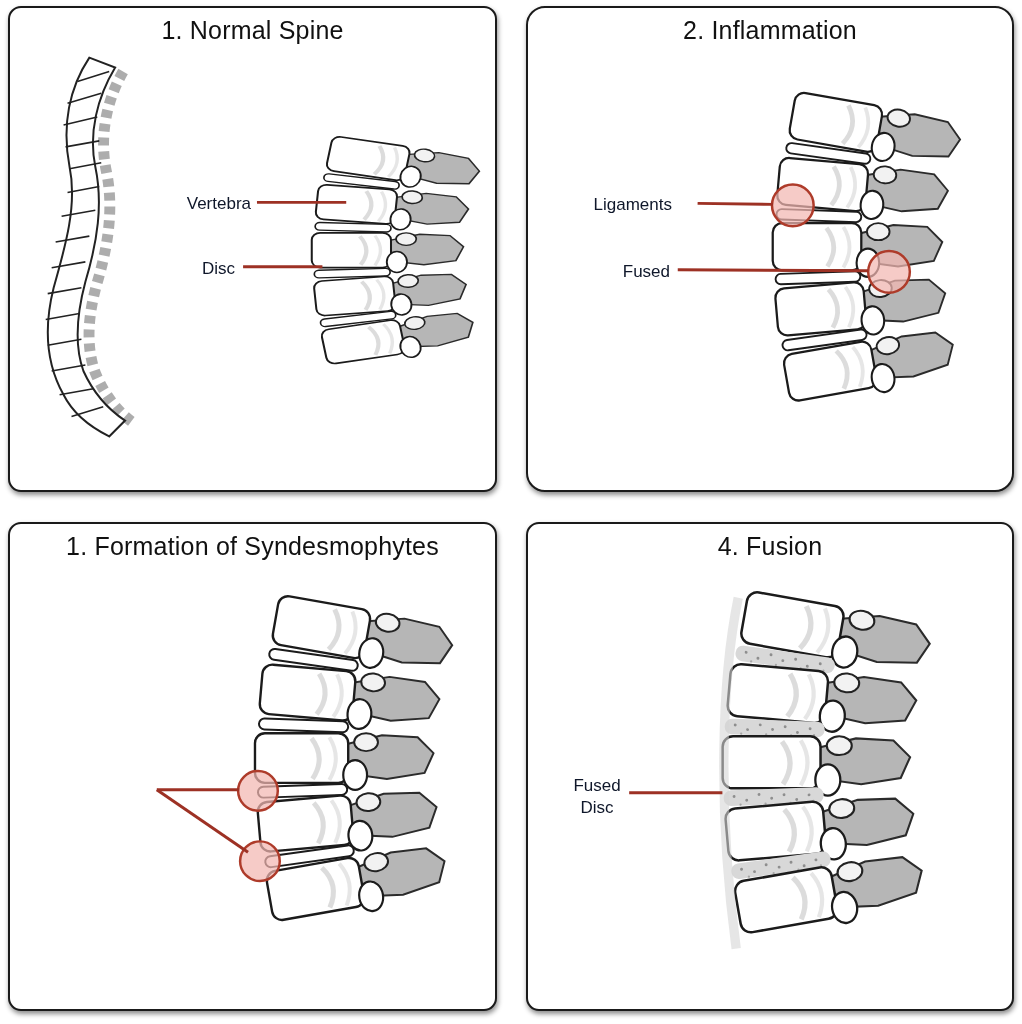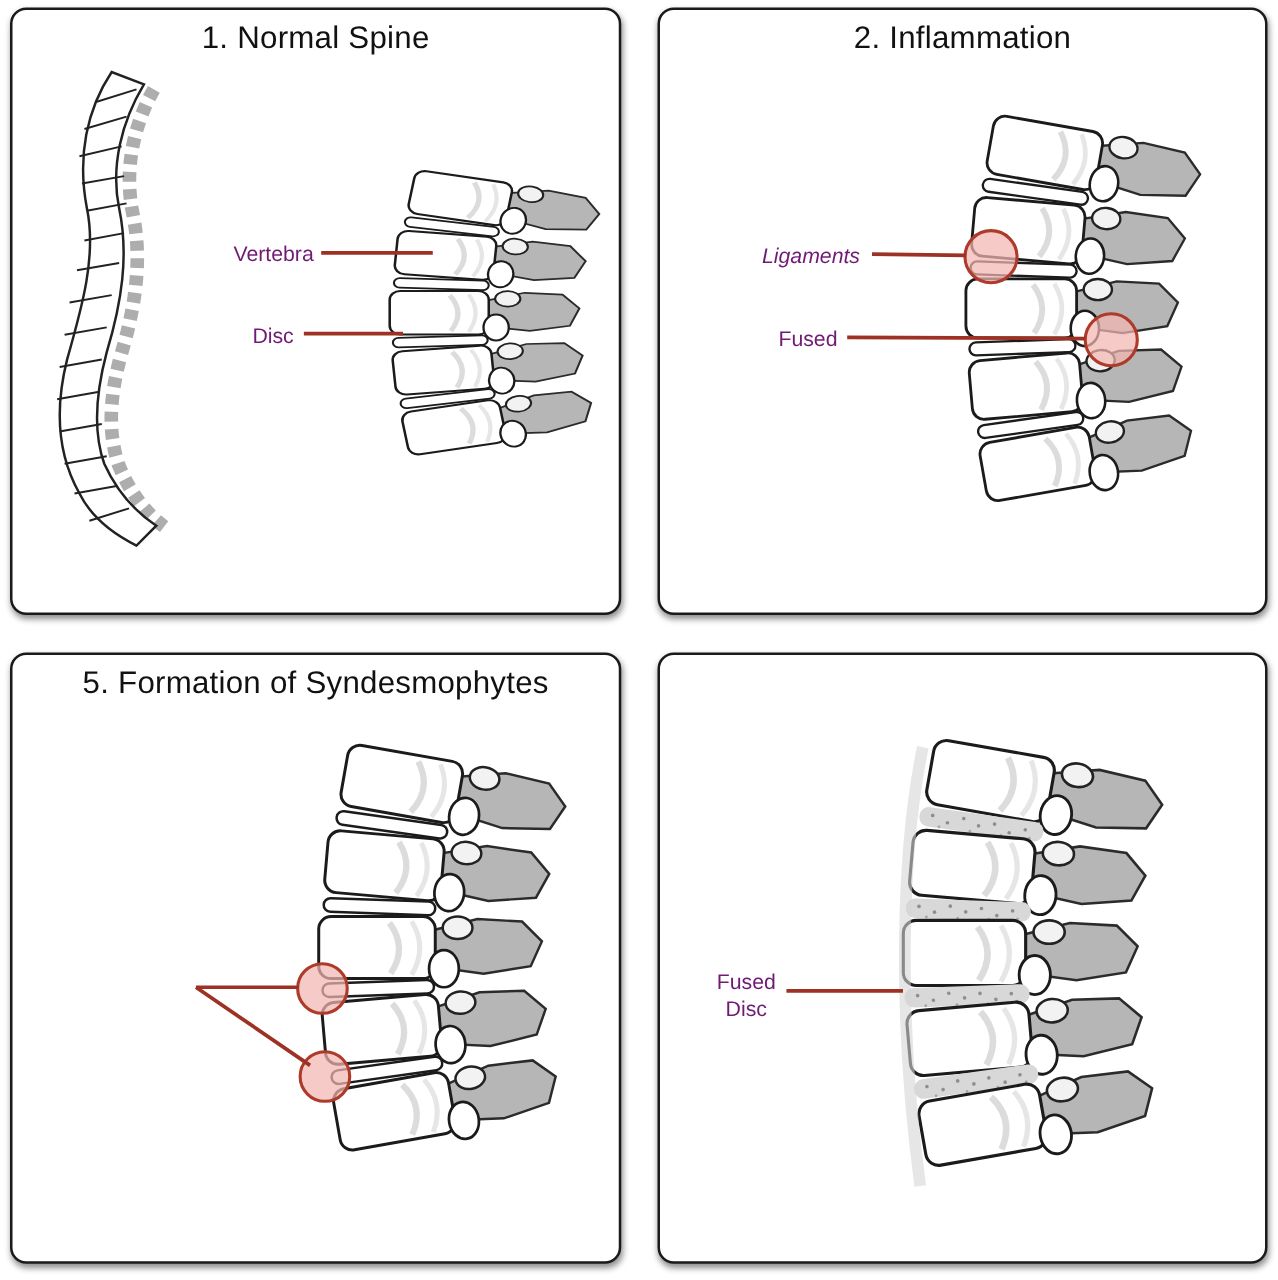--- a/index.html
+++ b/index.html
@@ -8,37 +8,37 @@
     font-family:"Liberation Sans", sans-serif;overflow:hidden;
   }
   .panel{
     position:absolute;background:#ffffff;
     border:2px solid #1a1a1a;border-radius:13px;
     box-shadow:1px 3px 5px rgba(0,0,0,0.45);
     box-sizing:border-box;
     padding-left:38px;
   }
   #panel-1{left:8px;top:6px;width:489px;height:486px;}
-  #panel-2{left:526px;top:6px;width:488px;height:486px;}
+  #panel-2{left:526px;top:6px;width:488px;height:486px;border-radius:19px;}
   #panel-3{left:8px;top:522px;width:489px;height:489px;}
   #panel-4{left:526px;top:522px;width:488px;height:489px;}
   .title{
     position:absolute;top:8px;left:0;right:0;text-align:center;
     font-size:25px;color:#111;letter-spacing:0.2px;
   }
   .art{position:absolute;left:0;top:0;width:100%;height:100%;}
   .lbl{
-    position:absolute;font-size:17px;color:#701a75;line-height:22px;
+    position:absolute;font-size:17px;color:#0f172a;line-height:22px;
     white-space:nowrap;
   }
   .lbl.side{text-align:right;transform:translateY(-50%);}
   .lbl.block{text-align:center;}
   #lbl-vertebra{right:244px;top:196px;}
   #lbl-disc{right:260px;top:261px;}
-  #lbl-ligaments{right:324px;top:197px;font-style:italic;}
+  #lbl-ligaments{right:340px;top:197px;}
   #lbl-joints{right:342px;top:264px;}
   #lbl-bone-protuberances{left:0;width:202px;top:256px;}
   #lbl-fused-disc{left:0;width:138px;top:251px;}
   .ann{stroke-width:3;stroke-linecap:butt;}
   .hl{fill-opacity:0.72;stroke-width:2.5;}
 </style>
 </head>
 <body>
 
 <svg width="0" height="0" style="position:absolute" aria-hidden="true">
@@ -132,31 +132,32 @@
   </svg>
   <div class="lbl side" id="lbl-ligaments">
     <span>Ligaments</span>
   </div>
   <div class="lbl side" id="lbl-joints">
     <span>Fused</span>
   </div>
 </div>
 
 <div class="panel" id="panel-3">
-  <div class="title">5. Formation of Syndesmophytes</div>
+  <div class="title">1. Formation of Syndesmophytes</div>
   <svg class="art" viewBox="0 0 489 489">
     <use href="#lumbar" transform="translate(222,70)"></use>
     <circle class="hl" cx="250" cy="269" r="20" stroke="#AE3B2A" fill="#F2B7B1"></circle>
     <circle class="hl" cx="252" cy="340" r="20" stroke="#AE3B2A" fill="#F2B7B1"></circle>
     <line class="ann" x1="148" y1="268" x2="231" y2="268" stroke="#9D3124"></line>
     <line class="ann" x1="148" y1="268" x2="240" y2="331" stroke="#9D3124"></line>
   </svg>
 </div>
 
 <div class="panel" id="panel-4">
+  <div class="title">4. Fusion</div>
   <svg class="art" viewBox="0 0 488 489">
     <use href="#lumbarf" transform="translate(170,66) scale(1.05)"></use>
     <line class="ann" x1="102" y1="271" x2="196" y2="271" stroke="#9D3124"></line>
   </svg>
   <div class="lbl block" id="lbl-fused-disc">
     <span style="display:block">Fused</span>
     <span style="display:block">Disc</span>
   </div>
 </div>
 

